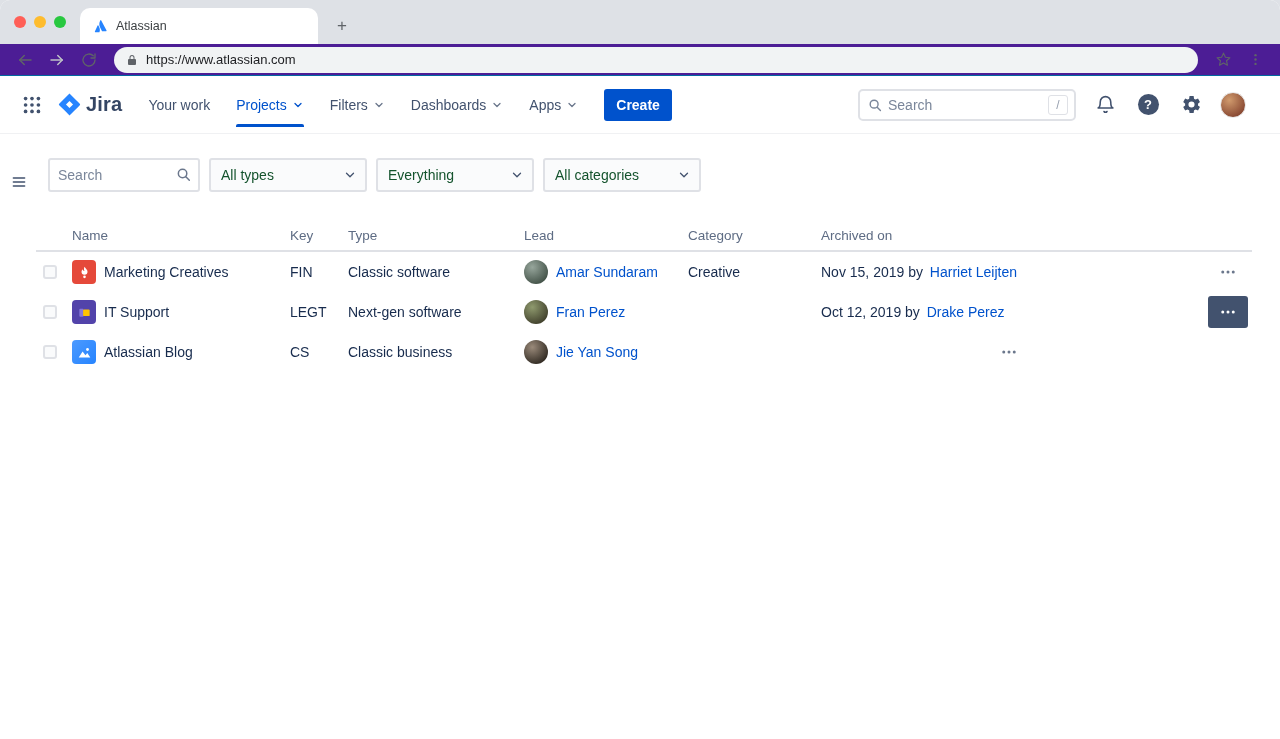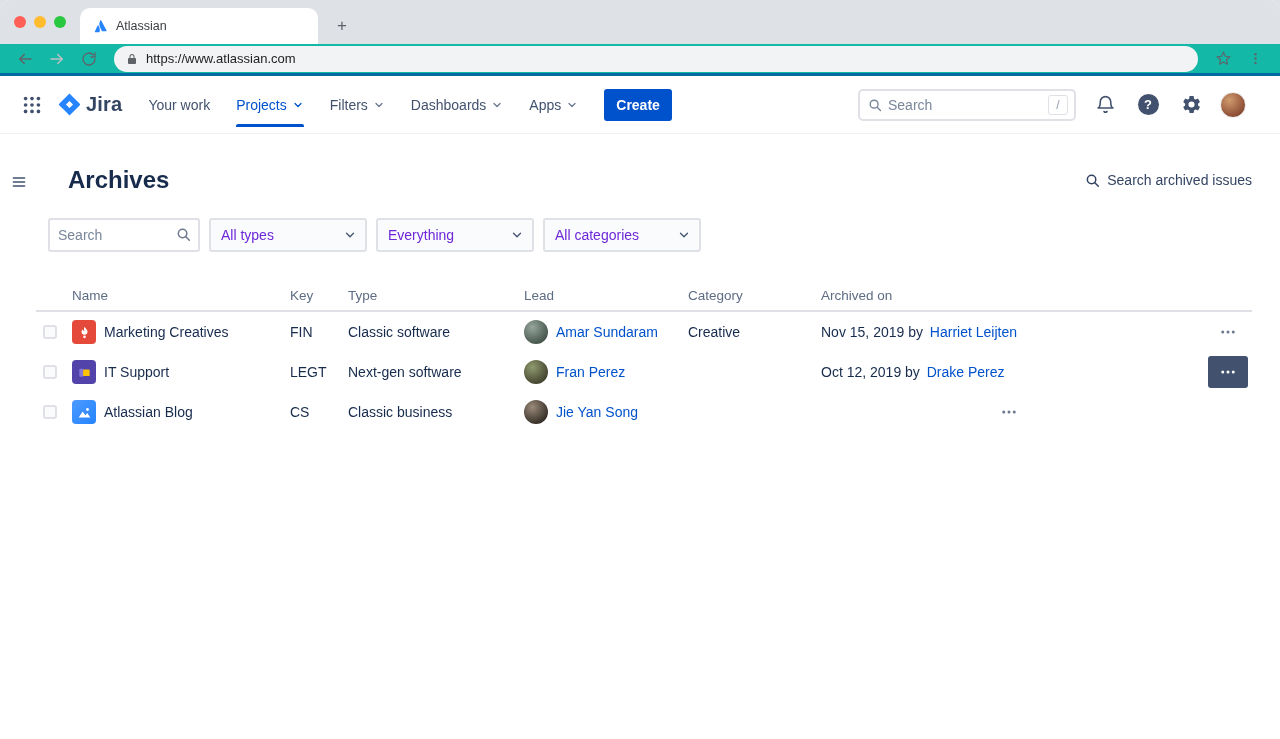--- a/index.html
+++ b/index.html
@@ -12,22 +12,22 @@
   .tab-strip { height:44px; background:#DEE1E6; position:relative; display:flex; align-items:flex-end; flex-shrink:0; }
   .traffic { position:absolute; top:16px; left:14px; display:flex; gap:8px; }
   .light { width:12px; height:12px; border-radius:50%; }
   .light-red{ background:#FF5F57; } .light-yellow{ background:#FEBC2E; } .light-green{ background:#28C840; }
   .tab { margin-left:80px; width:238px; height:36px; background:#fff; border-radius:10px 10px 0 0;
     display:flex; align-items:center; gap:8px; padding:0 14px; }
   .tab-title { font-size:12.5px; color:#3C4043; }
   .new-tab { margin-left:14px; margin-bottom:8px; width:20px; height:20px; color:#5F6368; font-size:17px;
     display:flex; align-items:center; justify-content:center; cursor:pointer; }
 
-  .toolbar { height:32px; background:#14b8a6; display:flex; align-items:center; padding:0 10px; gap:2px;
-    border-bottom:3px solid #0369a1; flex-shrink:0; }
+  .toolbar { height:32px; background:#4c1d95; display:flex; align-items:center; padding:0 10px; gap:2px;
+    border-bottom:1px solid #0369a1; flex-shrink:0; }
   .nav-btn { width:30px; height:28px; display:flex; align-items:center; justify-content:center; border-radius:50%; cursor:pointer; }
   .address-bar { flex:1; height:26px; background:#F1F3F4; border-radius:13px; margin:0 8px;
     display:flex; align-items:center; gap:8px; padding:0 12px; }
   .url-text { font-size:13px; color:#202124; }
 
   
   .jira-header { height:58px; background:#fff; display:flex; align-items:center; padding:0 34px 0 16px;
     border-bottom:1px solid #F0F1F3; flex-shrink:0; }
   .apps-grid { width:32px; height:32px; display:flex; align-items:center; justify-content:center; color:#42526E; cursor:pointer; }
   .jira-logo { display:flex; align-items:center; gap:5px; margin-left:10px; cursor:pointer; }
@@ -69,21 +69,21 @@
   .search-archived { display:flex; align-items:center; gap:7px; font-size:14px; color:#344563; cursor:pointer; }
 
   .filters { margin:24px 0 0 12px; display:flex; gap:9px; }
   .filter-search { position:relative; width:152px; }
   .filter-search input { width:100%; height:34px; border:2px solid #DFE1E6; border-radius:3px;
     padding:0 30px 0 8px; font-size:14px; color:#172B4D; outline:none; font-family:inherit; }
   .filter-search input::placeholder { color:#7A869A; }
   .filter-search .mag { position:absolute; right:9px; top:9px; color:#6B778C; }
   .select { width:158px; height:34px; background:#FAFBFC; border:2px solid #DFE1E6; border-radius:3px;
     display:flex; align-items:center; justify-content:space-between; padding:0 8px 0 10px;
-    font-size:14px; color:#6d28d9; cursor:pointer; }
+    font-size:14px; color:#14532d; cursor:pointer; }
   .select .chev { color:#42526E; display:flex; }
 
   
   .table { margin-top:28px; }
   .trow { display:grid; grid-template-columns:28px 218px 58px 176px 164px 133px 1fr 48px; align-items:center; }
   .thead { height:32px; border-bottom:2px solid #DFE1E6; }
   .th { font-size:13.5px; color:#5E6C84; padding-left:8px; }
   .tbody .trow { height:40px; }
   .cell { font-size:14px; color:#172B4D; padding-left:8px; overflow:hidden; white-space:nowrap; }
   .cell-check { display:flex; justify-content:center; padding-left:0; }
@@ -262,32 +262,20 @@
       <span class="rail-toggle">
         <svg width="16" height="16" viewBox="0 0 20 20" fill="none" stroke="#42526E" stroke-width="2" stroke-linecap="round">
             <line x1="3" y1="5" x2="17" y2="5"></line>
             <line x1="3" y1="10" x2="17" y2="10"></line>
             <line x1="3" y1="15" x2="17" y2="15"></line>
           </svg>
       </span>
     </div>
 
     <div class="main">
-      <div class="page-header">
-        <h1 class="page-title">Archives</h1>
-        <div class="search-archived">
-          <span style="display:flex">
-            <svg width="15" height="15" viewBox="0 0 16 16">
-                <circle cx="7" cy="7" r="4.5" fill="none" stroke="#344563" stroke-width="1.6"></circle>
-                <line x1="10.5" y1="10.5" x2="14.2" y2="14.2" stroke="#344563" stroke-width="1.6" stroke-linecap="round"></line>
-              </svg>
-          </span>
-          <span>Search archived issues</span>
-        </div>
-      </div>
 
       <div class="filters">
         <div class="filter-search">
           <input type="text" placeholder="Search" style="">
           <span class="mag" style="display:flex">
             <svg width="15" height="15" viewBox="0 0 16 16">
                 <circle cx="7" cy="7" r="4.5" fill="none" stroke="currentColor" stroke-width="1.6"></circle>
                 <line x1="10.5" y1="10.5" x2="14.2" y2="14.2" stroke="currentColor" stroke-width="1.6" stroke-linecap="round"></line>
               </svg>
           </span>

